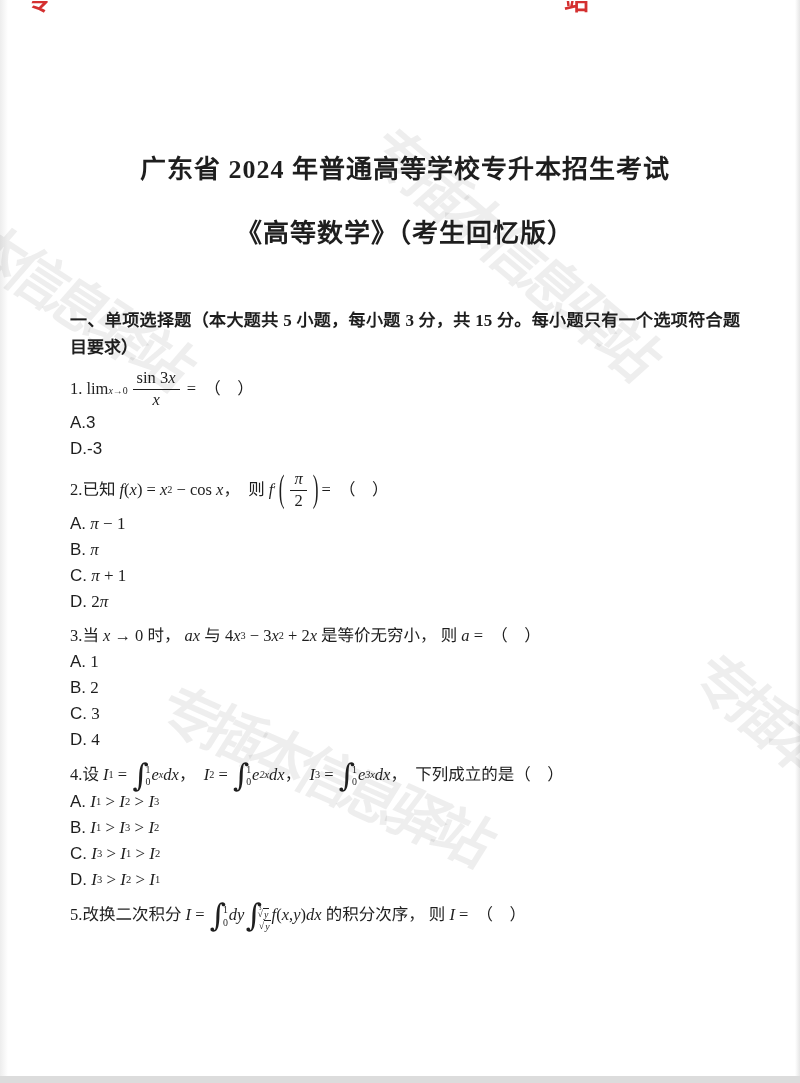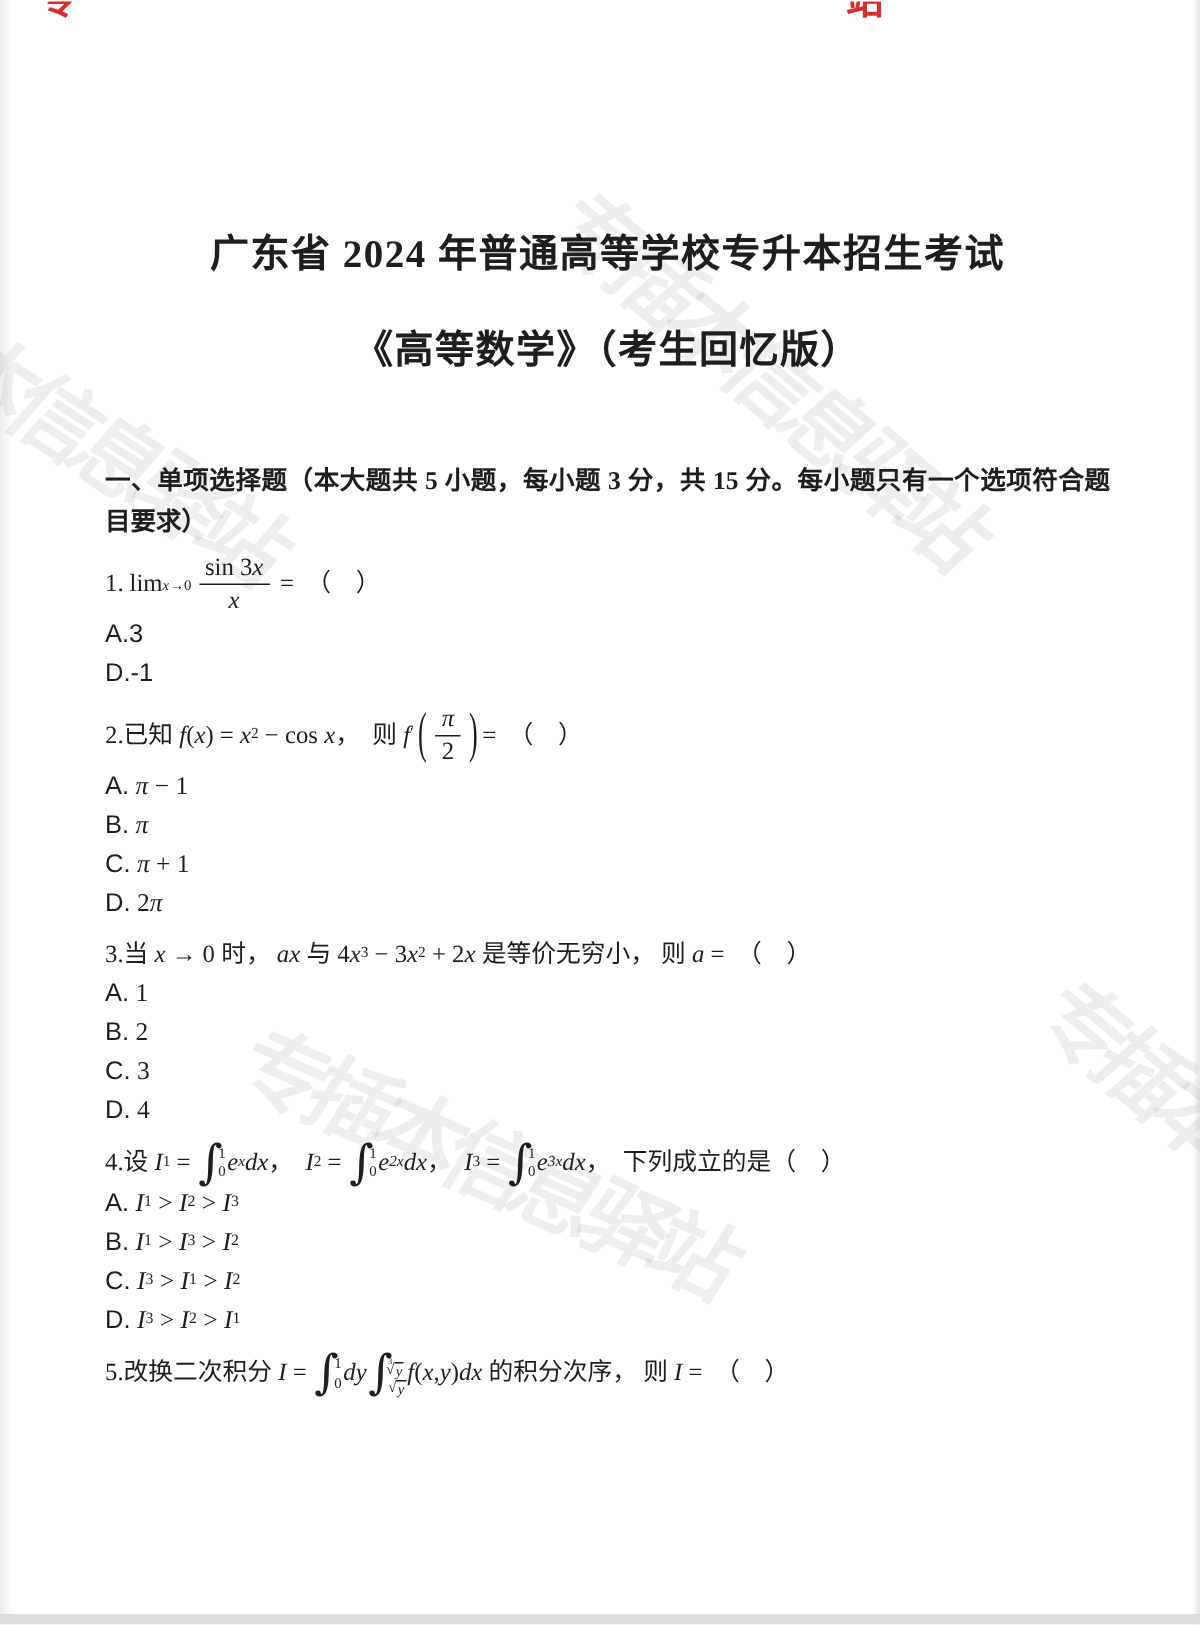--- a/index.html
+++ b/index.html
@@ -78,21 +78,21 @@
   </div>
 
 <div class="content">
   <h1>广东省 2024 年普通高等学校专升本招生考试</h1>
   <h2>《高等数学》（考生回忆版）</h2>
   <p class="section">一、单项选择题（本大题共 5 小题，每小题 3 分，共 15 分。每小题只有一个选项符合题目要求）</p>
   <div id="questions">
       <div class="q">
         <div class="qbody"><span class="mc">1.</span><span class="lim"><span class="mc">lim</span><span class="limsub"><span class="mi">x</span><span class="mc">→0</span></span></span><span class="frac"><span class="num"><span class="mc">sin 3</span><span class="mi">x</span></span><span class="den"><span class="mi">x</span></span></span><span class="mc"> =  （　）</span></div>
         <div class="opt"><span class="ms">A.3</span></div>
-        <div class="opt"><span class="ms">D.-1</span></div>
+        <div class="opt"><span class="ms">D.-3</span></div>
       </div>
       <div class="q">
         <div class="qbody"><span class="mc">2.已知 </span><span class="mi">f</span><span class="mc">(</span><span class="mi">x</span><span class="mc">) = </span><span class="mi">x</span><span class="msup mc">2</span><span class="mc"> − cos </span><span class="mi">x</span><span class="mc">，  则 </span><span class="mi">f</span><span class="msup mc">′</span><span class="bp">(</span><span class="frac"><span class="num"><span class="mi">π</span></span><span class="den"><span class="mc">2</span></span></span><span class="bp">)</span><span class="mc">=  （　）</span></div>
         <div class="opt"><span class="ms">A.</span><span class="mi"> π</span><span class="mc"> − 1</span></div>
         <div class="opt"><span class="ms">B.</span><span class="mi"> π</span></div>
         <div class="opt"><span class="ms">C.</span><span class="mi"> π</span><span class="mc"> + 1</span></div>
         <div class="opt"><span class="ms">D.</span><span class="mc"> 2</span><span class="mi">π</span></div>
       </div>
       <div class="q">
         <div class="qbody"><span class="mc">3.当 </span><span class="mi">x</span><span class="mc"> → 0 时， </span><span class="mi">ax</span><span class="mc"> 与 4</span><span class="mi">x</span><span class="msup mc">3</span><span class="mc"> − 3</span><span class="mi">x</span><span class="msup mc">2</span><span class="mc"> + 2</span><span class="mi">x</span><span class="mc"> 是等价无穷小， 则 </span><span class="mi">a</span><span class="mc"> =  （　）</span></div>

